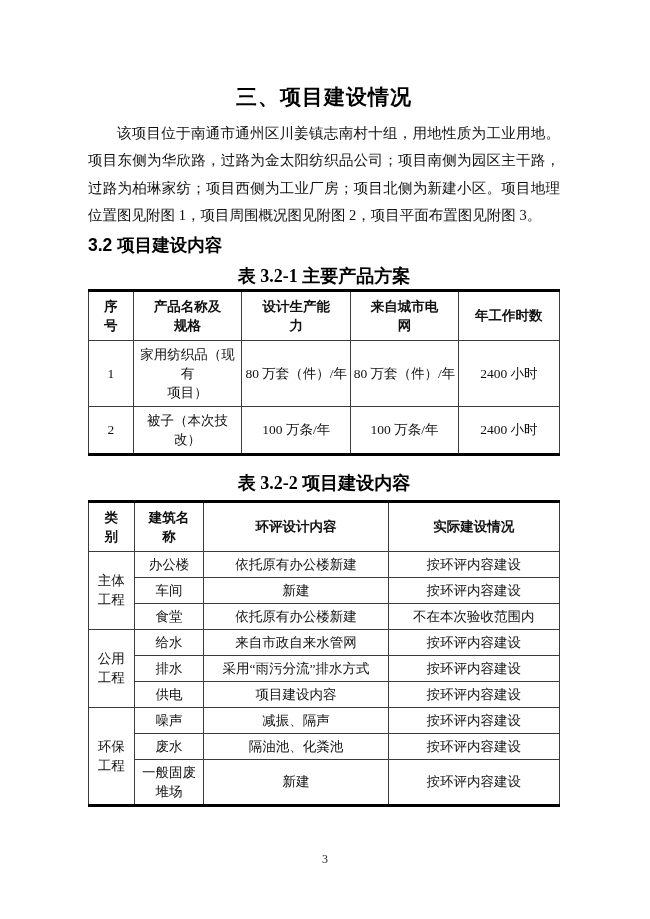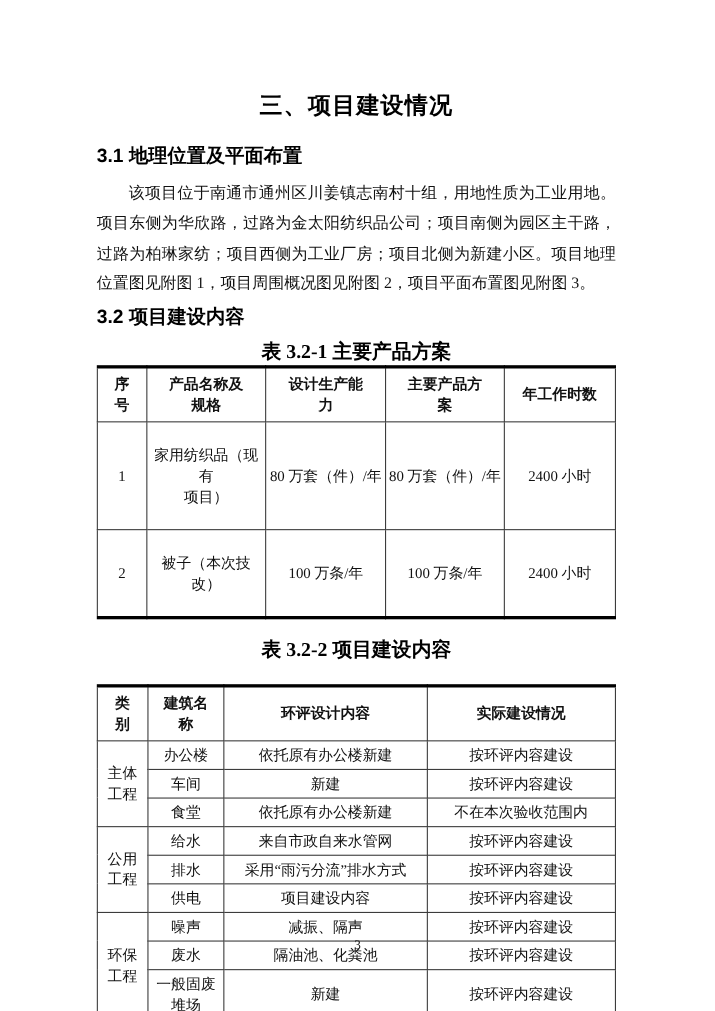--- a/index.html
+++ b/index.html
@@ -55,60 +55,59 @@
   .cap-1 { margin-top: 11px; }
   .cap-2 { margin-top: 18px; }
   table {
     width: 100%;
     border-collapse: collapse;
     table-layout: fixed;
     font-size: 13.5px;
     color: #111111;
   }
   .t-1 { margin-top: 4px; }
-  .t-2 { margin-top: 23px; }
+  .t-2 { margin-top: 8px; }
   table { 
     border-top: 3px solid #000000;
     border-bottom: 3px solid #000000;
     border-left: 1px solid #3c3c3c;
     border-right: 1px solid #3c3c3c;
   }
   th, td {
     border: 1px solid #3c3c3c;
     text-align: center;
     vertical-align: middle;
     padding: 3px 2px;
     line-height: 19px;
     white-space: pre-line;
     font-weight: normal;
   }
   thead th {
     font-weight: bold;
     padding: 5px 14px;
   }
-  .t-1 td { padding: 20px 2px; }
+  .t-1 td { padding: 4px 2px; }
   .page-number {
     position: absolute;
     left: 0;
     right: 0;
     bottom: 52px;
     text-align: center;
     font-size: 12px;
     color: #222222;
   }
 </style>
 </head>
 <body>
 
 <div class="page">
   <div class="content">
 
     <div class="doc-title">三、项目建设情况</div>
 
-    <div class="section-heading h-31">3.1 地理位置及平面布置</div>
 
     <p class="body-para p-1">该项目位于南通市通州区川姜镇志南村十组，用地性质为工业用地。项目东侧为华欣路，过路为金太阳纺织品公司；项目南侧为园区主干路，过路为柏琳家纺；项目西侧为工业厂房；项目北侧为新建小区。项目地理位置图见附图 1，项目周围概况图见附图 2，项目平面布置图见附图 3。</p>
 
     <div class="section-heading h-32">3.2 项目建设内容</div>
 
 
     <div class="table-caption cap-1">表 3.2-1 主要产品方案</div>
 
     <table class="t-1">
       <colgroup>
@@ -116,21 +115,21 @@
           <col style="width:23%">
           <col style="width:23.2%">
           <col style="width:22.8%">
           <col style="width:21.5%">
       </colgroup>
       <thead>
         <tr>
           <th>序号</th>
           <th>产品名称及规格</th>
           <th>设计生产能力</th>
-          <th>主要产品方案</th>
+          <th>来自城市电网</th>
           <th>年工作时数</th>
         </tr>
       </thead>
       <tbody>
         <tr>
           <td>1</td>
           <td>家用纺织品（现有
 项目）</td>
           <td>80 万套（件）/年</td>
           <td>80 万套（件）/年</td>

